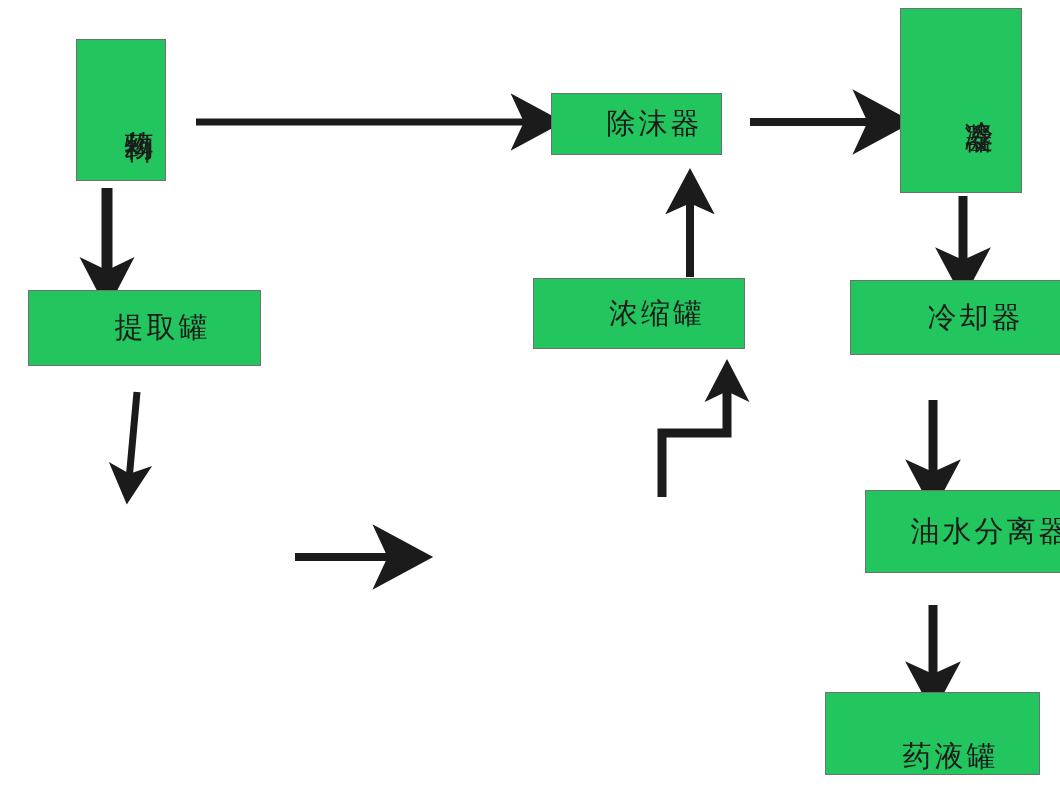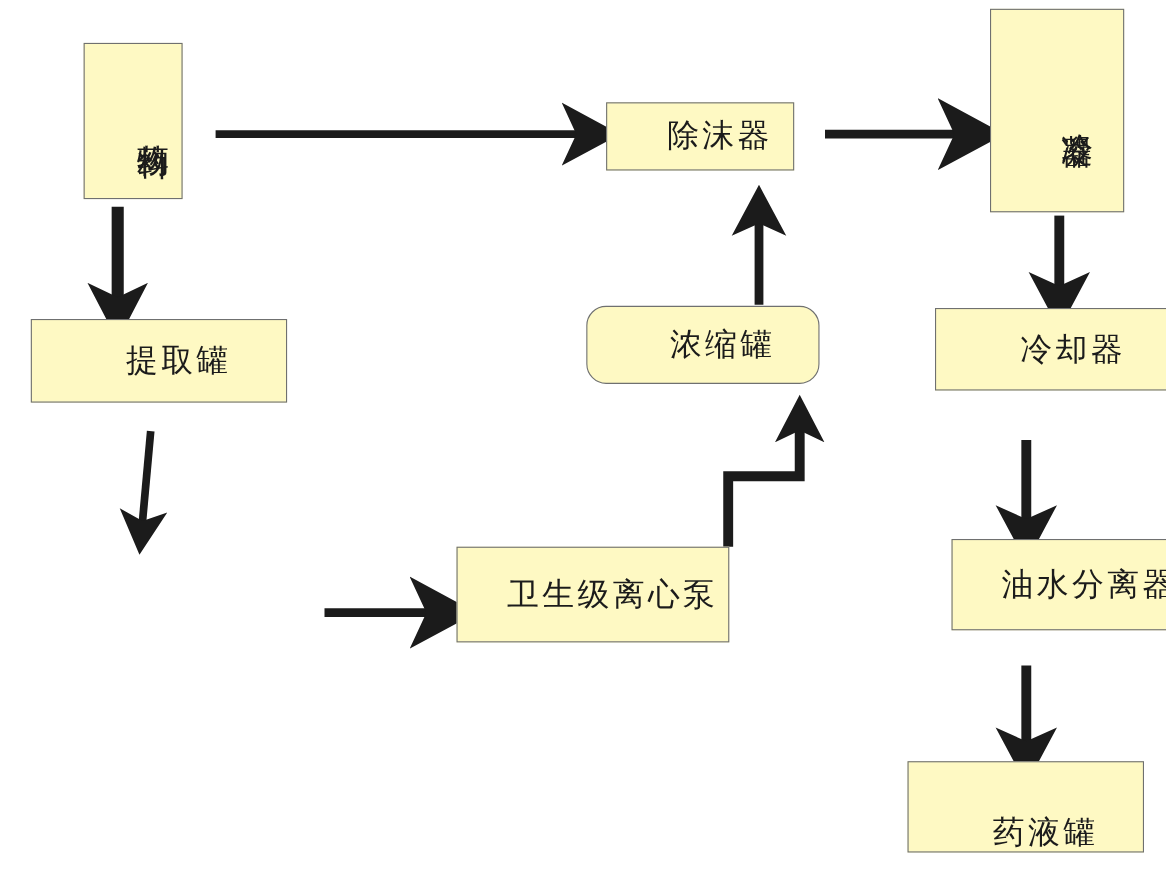--- a/index.html
+++ b/index.html
@@ -14,21 +14,21 @@
     position: relative;
     width: 1060px;
     height: 792px;
     background: #ffffff;
     overflow: hidden;
   }
   .node {
     position: absolute;
     box-sizing: border-box;
     border: 1px solid #6f7070;
-    background: #fef9c3;
+    background: #22c55e;
     display: flex;
     align-items: center;
     justify-content: center;
     color: #1b1b1b;
     padding-left: 36px;
   }
   .node .label {
     font-family: "DejaVu Serif", "Liberation Serif", serif;
     font-size: 29px;
     line-height: 1.22;
@@ -100,32 +100,29 @@
   </div>
 
   <div class="node vertical" style="left:900px; top:8px; width:122px; height:185px;">
     <span class="label">冷凝器</span>
   </div>
 
   <div class="node" style="left:28px; top:290px; width:233px; height:76px;">
     <span class="label">提取罐</span>
   </div>
 
-  <div class="node" style="left:533px; top:278px; width:212px; height:71px;border-radius:18px;">
+  <div class="node" style="left:533px; top:278px; width:212px; height:71px;">
     <span class="label">浓缩罐</span>
   </div>
 
   <div class="node" style="left:850px; top:280px; width:215px; height:75px;">
     <span class="label">冷却器</span>
   </div>
 
 
-  <div class="node" style="left:415px; top:497px; width:248px; height:87px;">
-    <span class="label">卫生级离心泵</span>
-  </div>
 
   <div class="node" style="left:825px; top:490px; width:215px; height:83px;margin-left:40px;">
     <span class="label">油水分离器</span>
   </div>
 
   <div class="node" style="left:825px; top:692px; width:215px; height:83px;align-items:flex-end;">
     <span class="label">药液罐</span>
   </div>
 
 </div>

